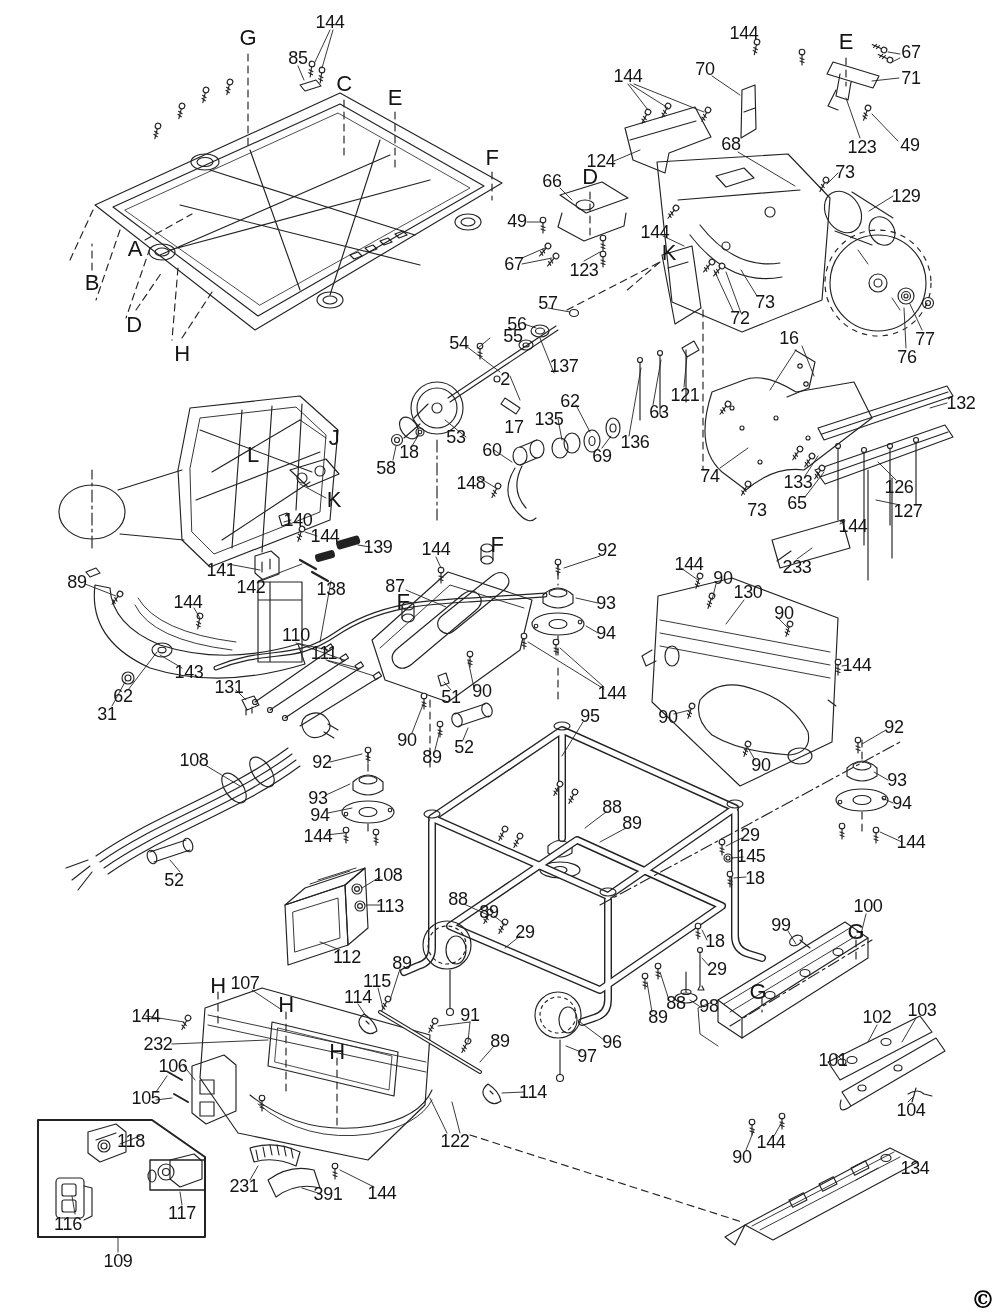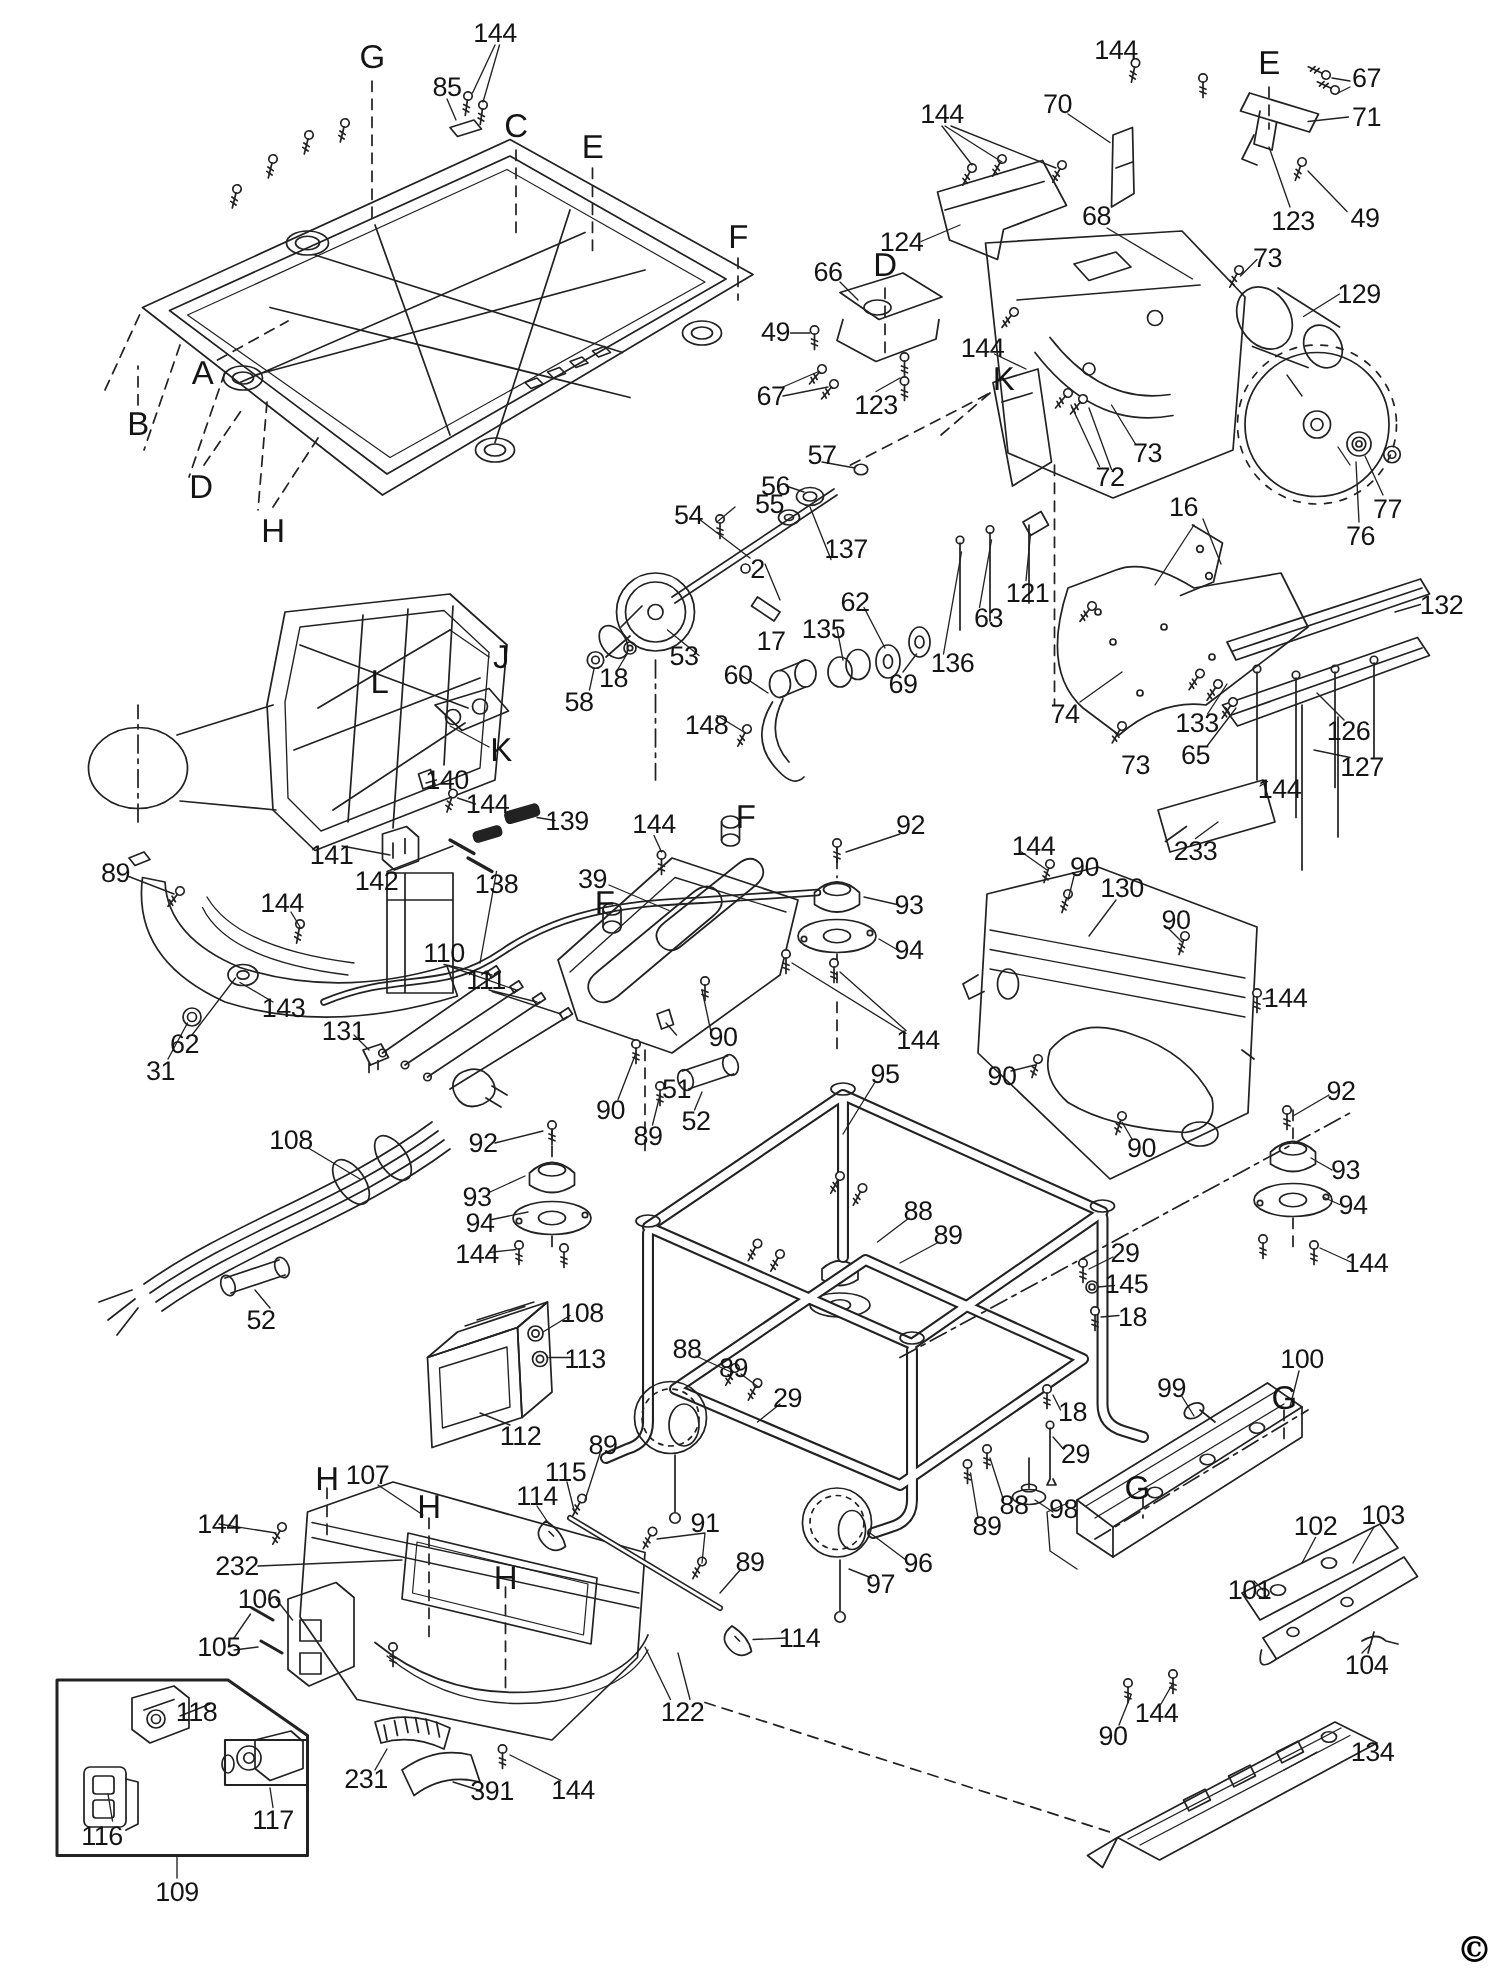--- a/index.html
+++ b/index.html
@@ -560,29 +560,29 @@
       <span class="lbl" style="left: 251px; top: 587px;">142</span>
       <span class="lbl" style="left: 331px; top: 589px;">138</span>
       <span class="lbl" style="left: 77px; top: 582px;">89</span>
       <span class="lbl" style="left: 188px; top: 602px;">144</span>
       <span class="lbl" style="left: 189px; top: 672px;">143</span>
       <span class="lbl" style="left: 123px; top: 696px;">62</span>
       <span class="lbl" style="left: 107px; top: 714px;">31</span>
       <span class="lbl" style="left: 296px; top: 635px;">110</span>
       <span class="lbl" style="left: 324px; top: 653px;">111</span>
       <span class="lbl" style="left: 229px; top: 687px;">131</span>
-      <span class="lbl" style="left: 395px; top: 586px;">39</span>
+      <span class="lbl" style="left: 395px; top: 586px;">87</span>
       <span class="lbl letter" style="left: 403px; top: 602px;">F</span>
       <span class="lbl" style="left: 436px; top: 549px;">144</span>
       <span class="lbl letter" style="left: 497px; top: 545px;">F</span>
       <span class="lbl" style="left: 607px; top: 550px;">92</span>
       <span class="lbl" style="left: 606px; top: 603px;">93</span>
       <span class="lbl" style="left: 606px; top: 633px;">94</span>
       <span class="lbl" style="left: 612px; top: 693px;">144</span>
-      <span class="lbl" style="left: 451px; top: 697px; margin-top: 29px;">51</span>
+      <span class="lbl" style="left: 451px; top: 697px;">51</span>
       <span class="lbl" style="left: 482px; top: 691px;">90</span>
       <span class="lbl" style="left: 407px; top: 740px;">90</span>
       <span class="lbl" style="left: 432px; top: 757px;">89</span>
       <span class="lbl" style="left: 464px; top: 747px;">52</span>
       <span class="lbl" style="left: 590px; top: 716px;">95</span>
       <span class="lbl" style="left: 689px; top: 564px;">144</span>
       <span class="lbl" style="left: 723px; top: 578px;">90</span>
       <span class="lbl" style="left: 748px; top: 592px;">130</span>
       <span class="lbl" style="left: 784px; top: 613px;">90</span>
       <span class="lbl" style="left: 857px; top: 665px;">144</span>

